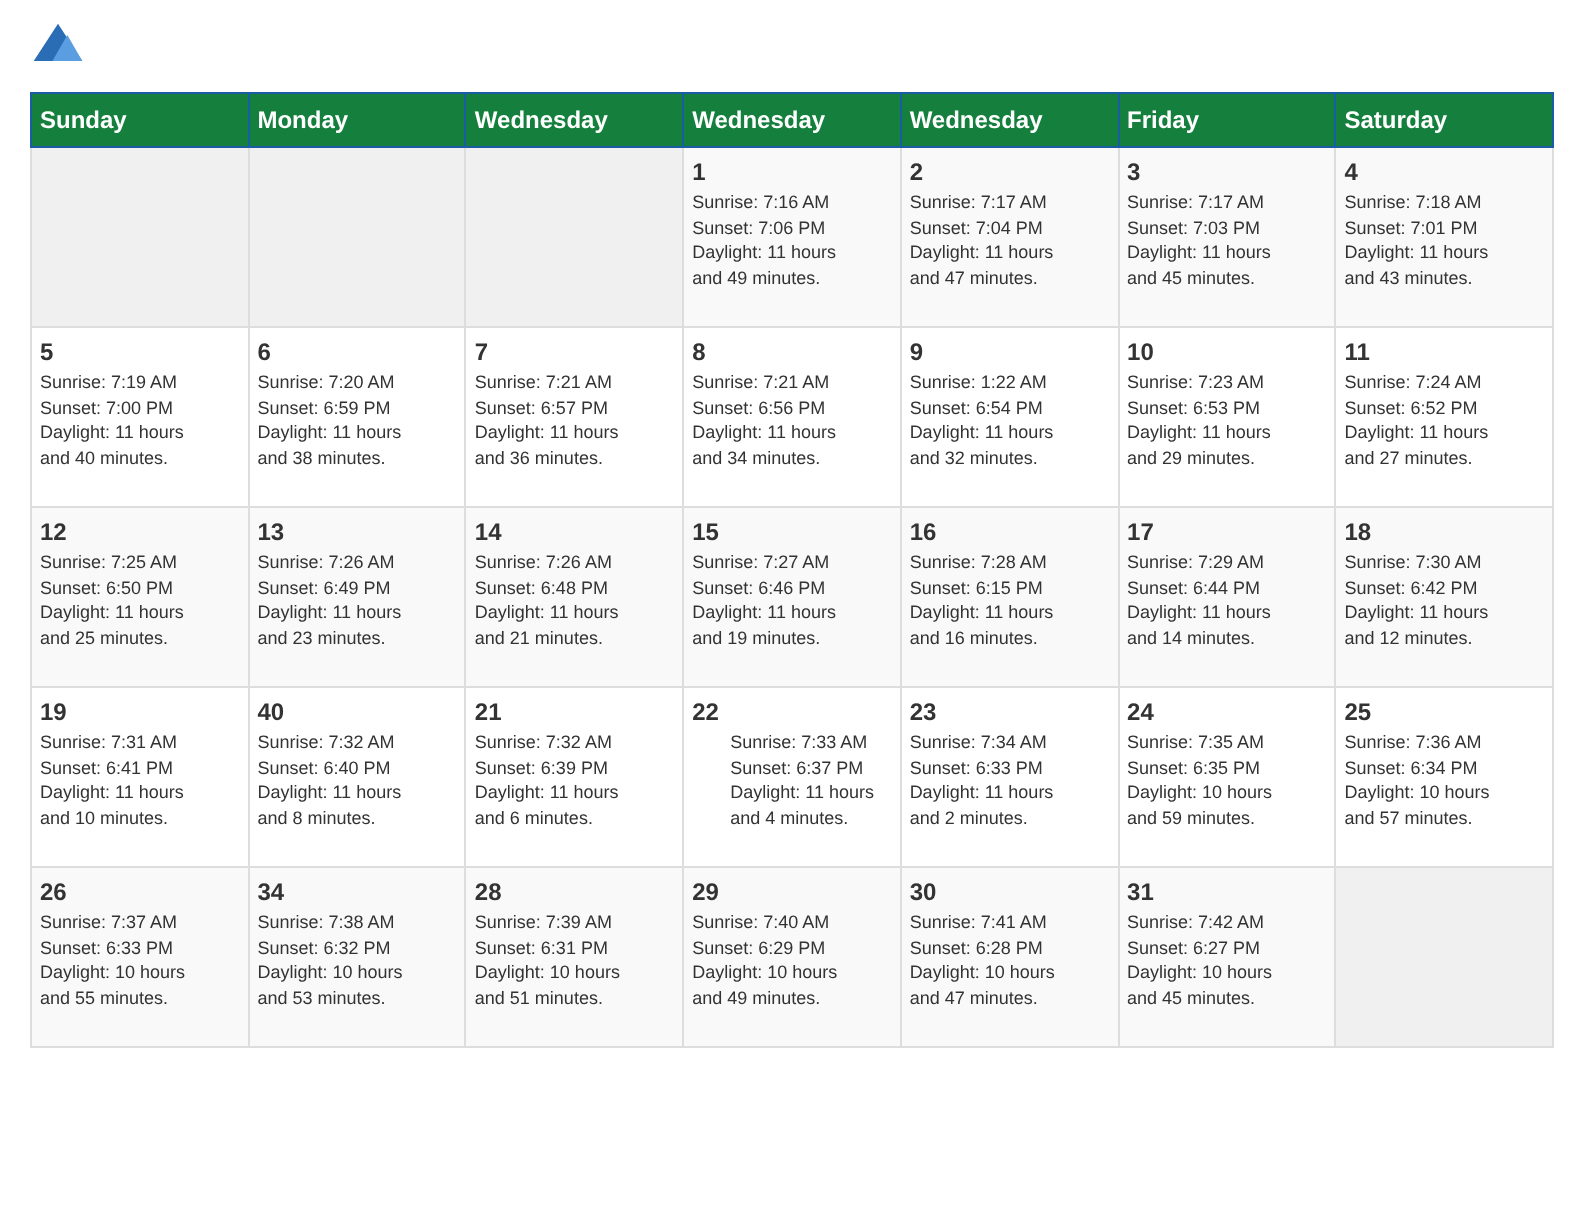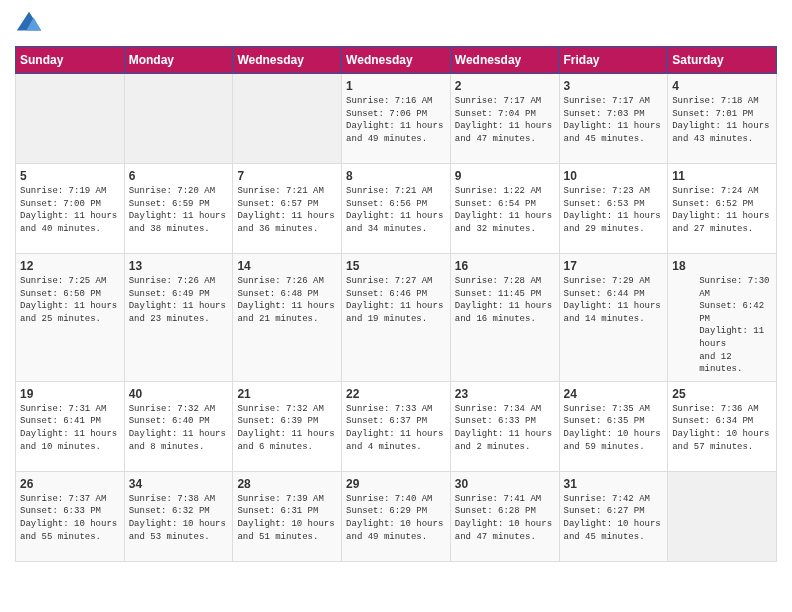--- a/index.html
+++ b/index.html
@@ -44,21 +44,21 @@
     .subtitle {
       font-size: 14px;
       color: #555;
     }
     table {
       width: 100%;
       border-collapse: collapse;
       table-layout: fixed;
     }
     thead tr th {
-      background-color: #be185d;
+      background-color: #15803d;
       color: #fff;
       font-size: 12px;
       font-weight: bold;
       padding: 6px 4px;
       text-align: left;
       border: 1px solid #1a5da5;
     }
     tbody tr td {
       vertical-align: top;
       padding: 5px 4px;
@@ -78,21 +78,20 @@
       font-size: 12px;
       font-weight: bold;
       color: #333;
       display: block;
       margin-bottom: 2px;
     }
     .day-info {
       font-size: 9px;
       color: #333;
       line-height: 1.4;
-      font-family: Liberation Mono, monospace;
     }
     .empty-cell {
       background: #f0f0f0 !important;
     }
   </style>
 </head>
 <body>
 
 <div class="header">
   <div class="logo">
@@ -233,34 +232,34 @@
         <td>
           <span class="day-number">15</span>
           <div class="day-info" style="white-space: pre-line;">Sunrise: 7:27 AM
 Sunset: 6:46 PM
 Daylight: 11 hours
 and 19 minutes.</div>
         </td>
         <td>
           <span class="day-number">16</span>
           <div class="day-info" style="white-space: pre-line;">Sunrise: 7:28 AM
-Sunset: 11:45 PM
+Sunset: 6:15 PM
 Daylight: 11 hours
 and 16 minutes.</div>
         </td>
         <td>
           <span class="day-number">17</span>
           <div class="day-info" style="white-space: pre-line;">Sunrise: 7:29 AM
 Sunset: 6:44 PM
 Daylight: 11 hours
 and 14 minutes.</div>
         </td>
         <td>
           <span class="day-number">18</span>
-          <div class="day-info" style="white-space: pre-line; margin-left: 27px;">Sunrise: 7:30 AM
+          <div class="day-info" style="white-space: pre-line;">Sunrise: 7:30 AM
 Sunset: 6:42 PM
 Daylight: 11 hours
 and 12 minutes.</div>
         </td>
       </tr>
       <tr>
         <td>
           <span class="day-number">19</span>
           <div class="day-info" style="white-space: pre-line;">Sunrise: 7:31 AM
 Sunset: 6:41 PM
@@ -276,21 +275,21 @@
         </td>
         <td>
           <span class="day-number">21</span>
           <div class="day-info" style="white-space: pre-line;">Sunrise: 7:32 AM
 Sunset: 6:39 PM
 Daylight: 11 hours
 and 6 minutes.</div>
         </td>
         <td>
           <span class="day-number">22</span>
-          <div class="day-info" style="white-space: pre-line;">Sunrise: 7:33 AM
+          <div class="day-info" style="white-space: pre-line; margin-left: 19px;">Sunrise: 7:33 AM
 Sunset: 6:37 PM
 Daylight: 11 hours
 and 4 minutes.</div>
         </td>
         <td>
           <span class="day-number">23</span>
           <div class="day-info" style="white-space: pre-line;">Sunrise: 7:34 AM
 Sunset: 6:33 PM
 Daylight: 11 hours
 and 2 minutes.</div>

